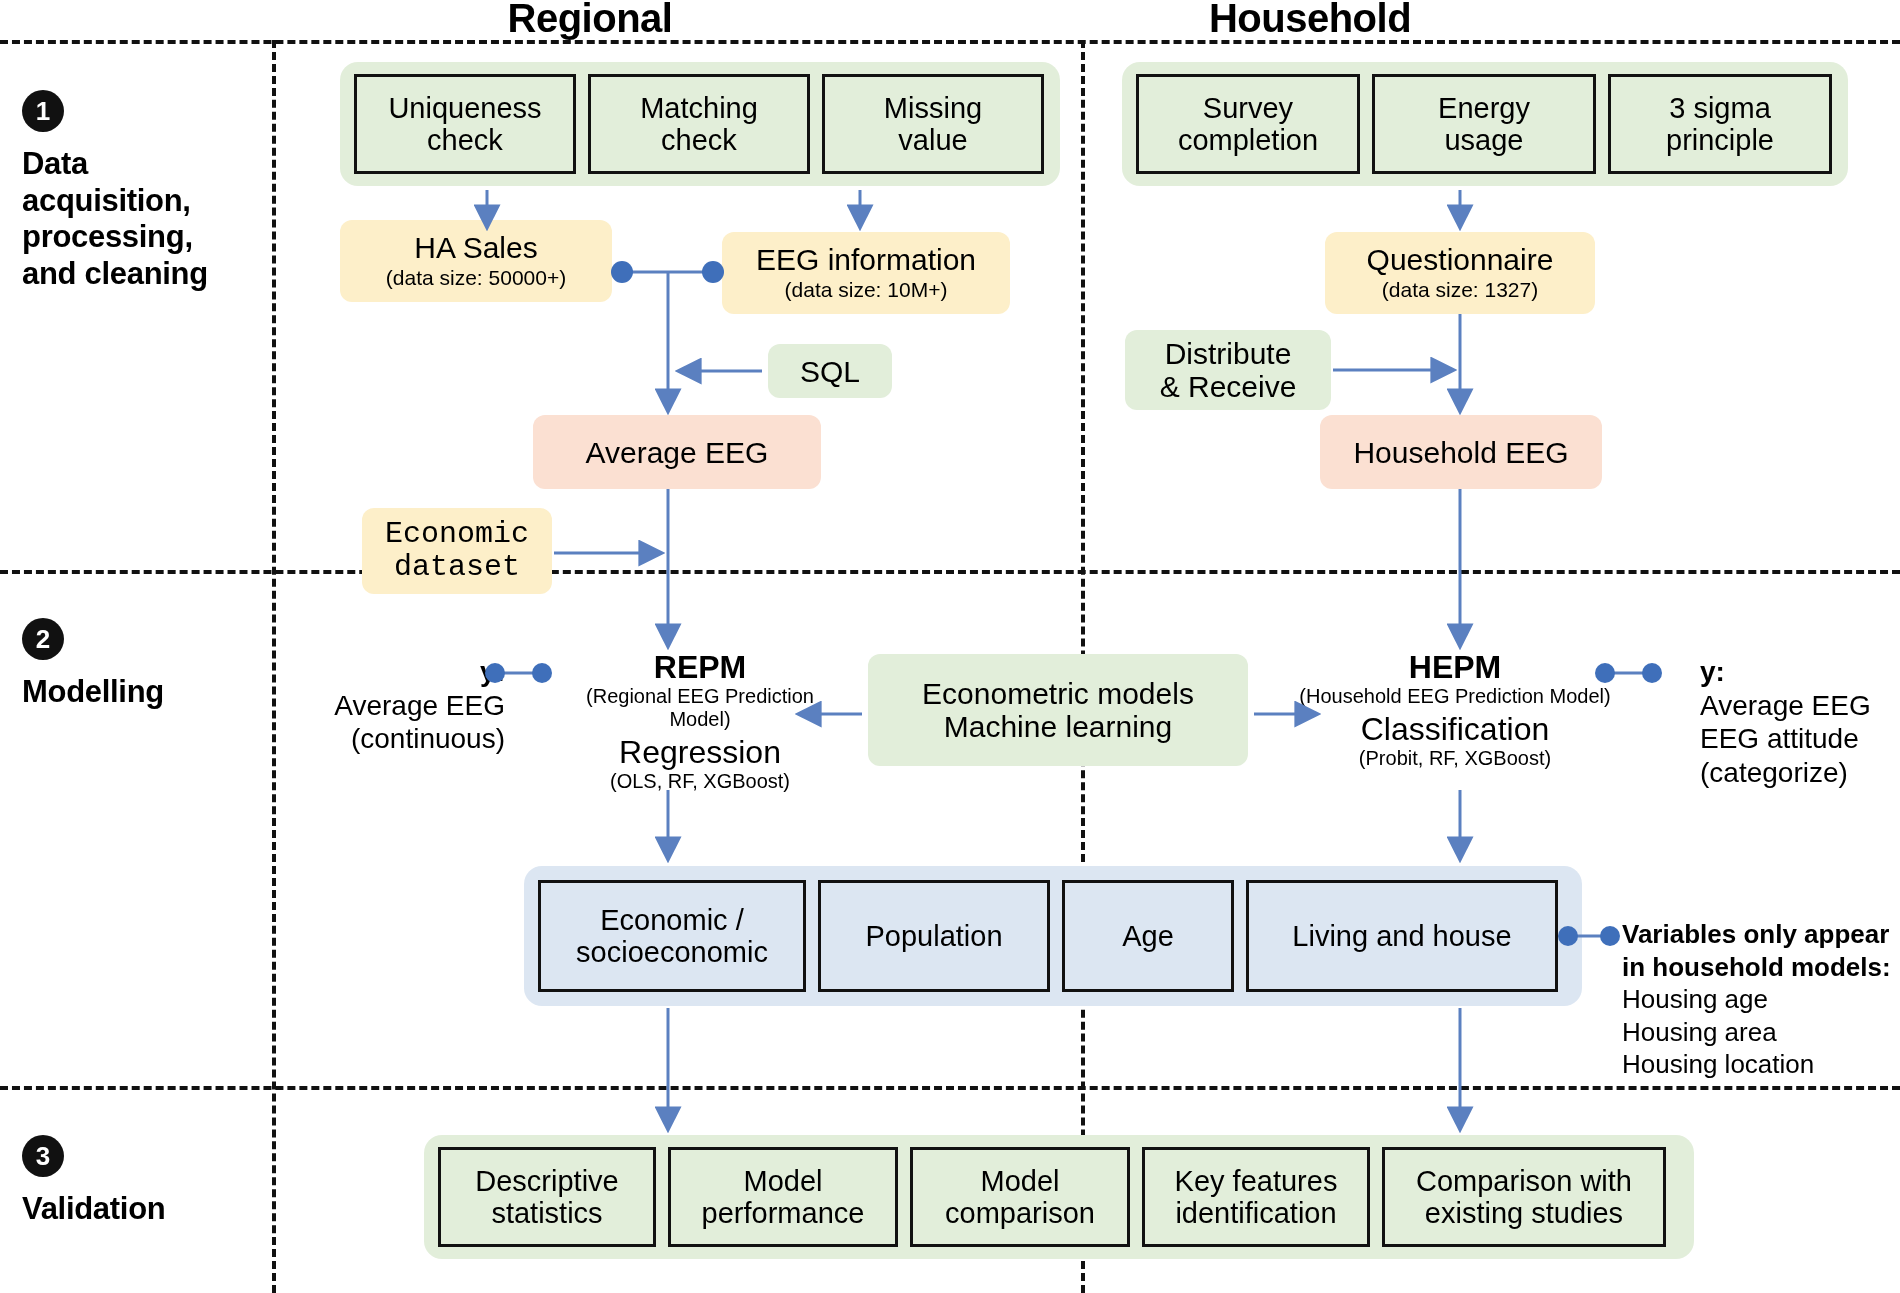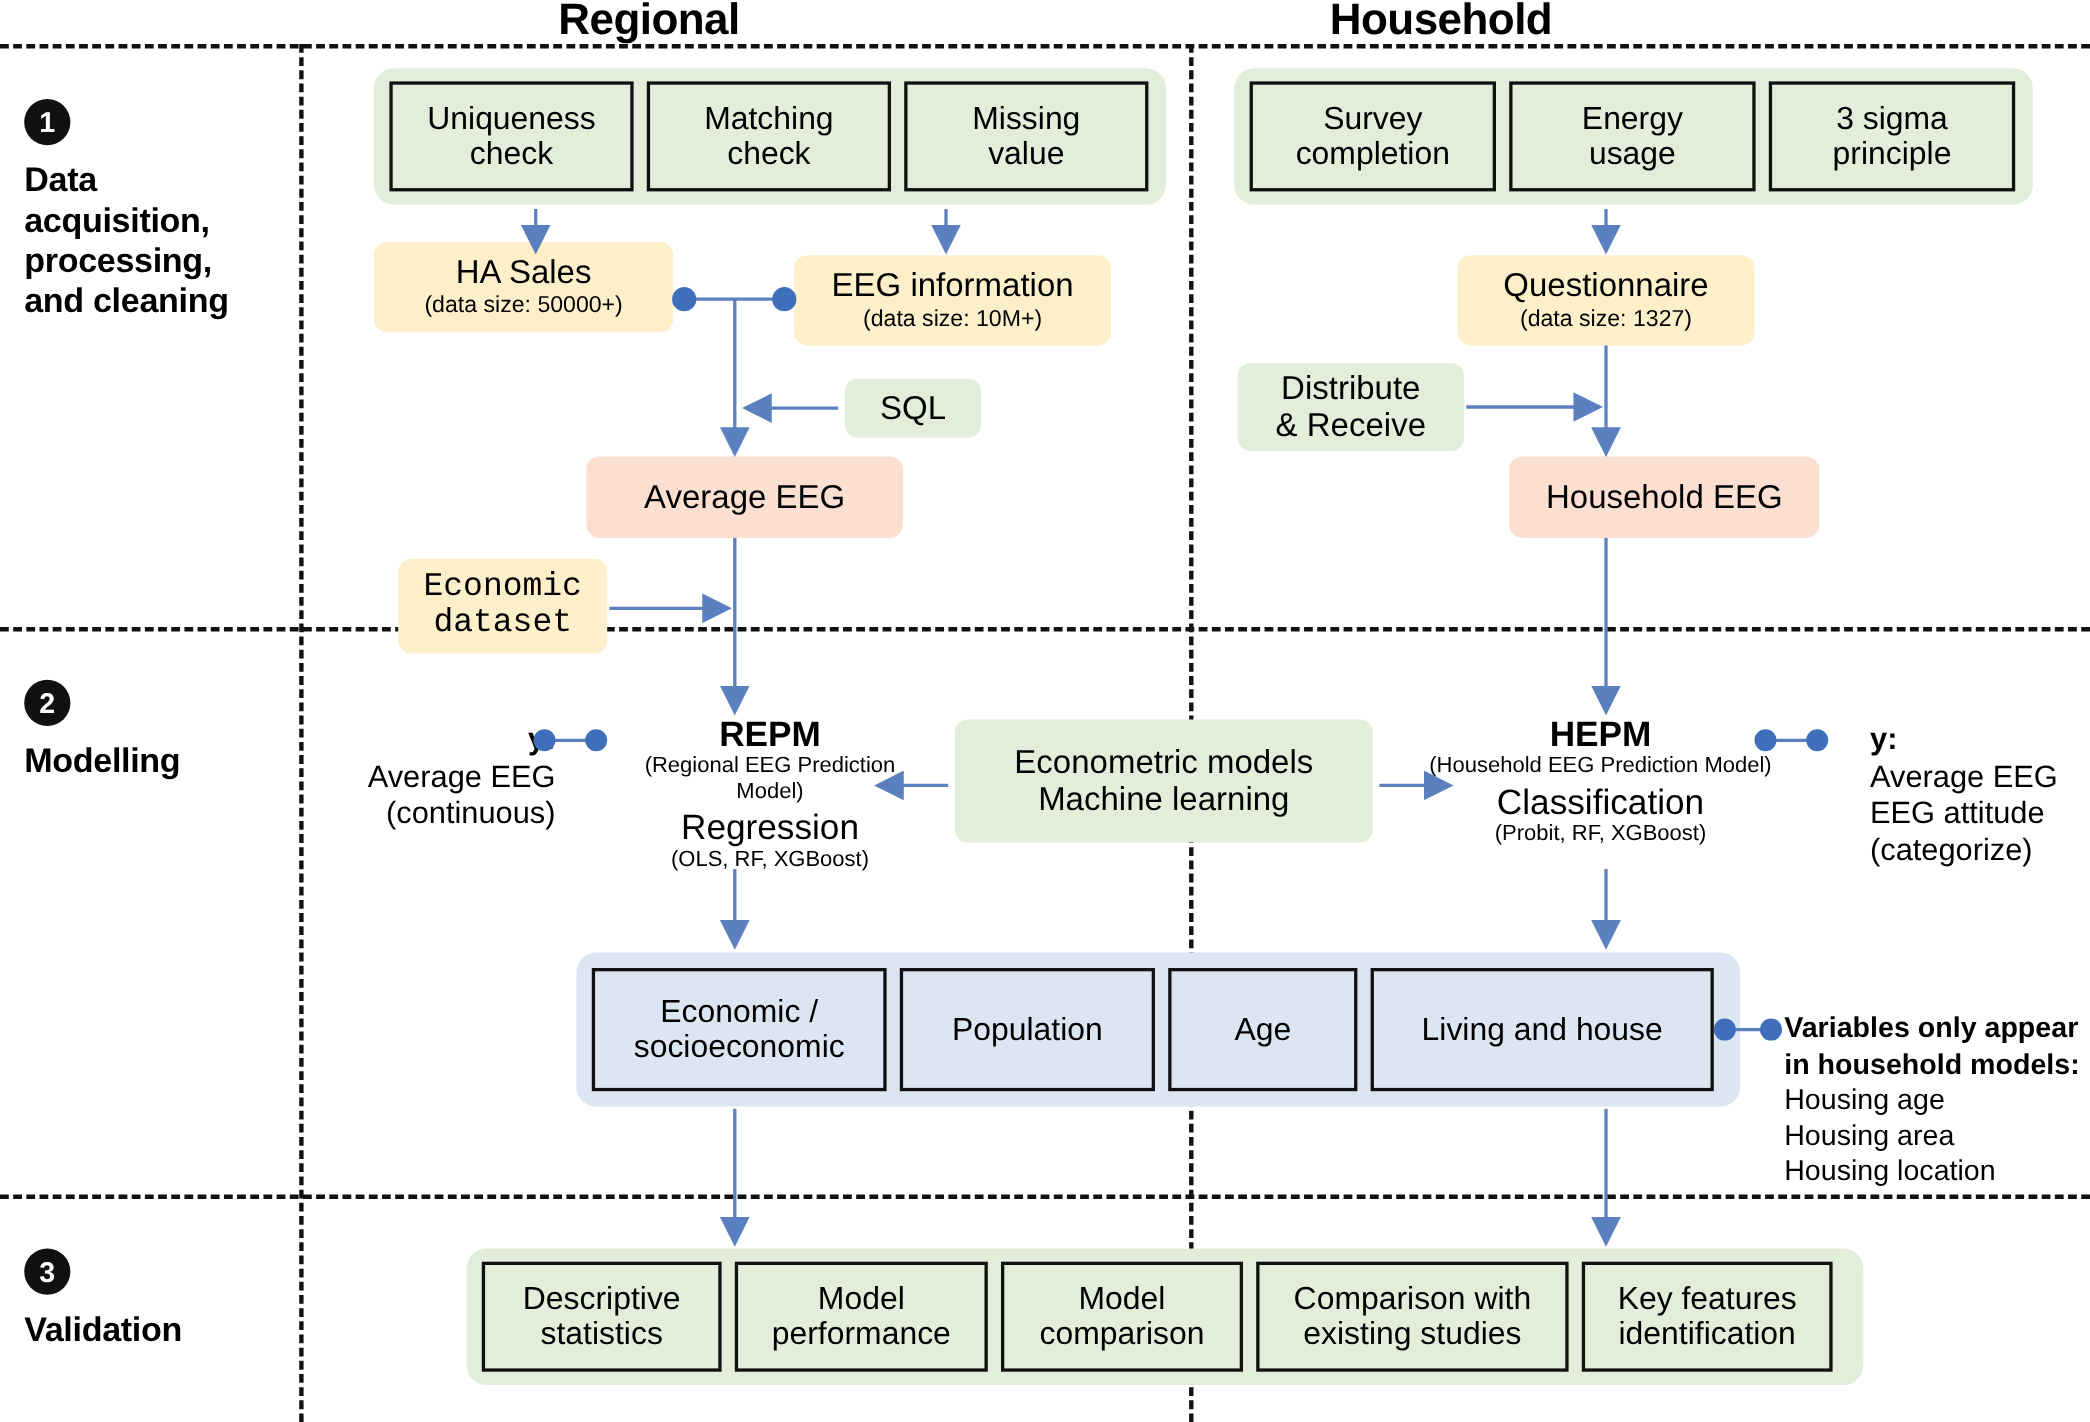--- a/index.html
+++ b/index.html
@@ -175,21 +175,21 @@
   <div class="abs sbox yellow" style="left:1325px;top:232px;width:270px;height:82px;">
     <div class="t1">Questionnaire</div>
     <div class="t2">(data size: 1327)</div>
   </div>
 
   <div class="abs sbox green" style="left:1125px;top:330px;width:206px;height:80px;">
     <div class="t1" style="white-space:pre-line;">Distribute
 &amp; Receive</div>
   </div>
 
-  <div class="abs sbox pink" style="left:1372px;top:415px;width:282px;height:74px;">
+  <div class="abs sbox pink" style="left:1320px;top:415px;width:282px;height:74px;">
     <div class="t1">Household EEG</div>
   </div>
 
   <div class="abs ylabel" style="left:295px;top:655px;width:210px;text-align:right;">
     <div class="k">y:</div>
     <div>Average EEG</div>
     <div>(continuous)</div>
   </div>
 
   <div class="abs" style="left:570px;top:650px;width:260px;">
@@ -234,24 +234,24 @@
     <div>Housing location</div>
   </div>
 
   <div class="abs pill green" style="left:424px;top:1135px;width:1270px;height:124px;">
     <div class="obox" style="width:218px;height:100px;white-space:pre-line;">Descriptive
 statistics</div>
     <div class="obox" style="width:230px;height:100px;white-space:pre-line;">Model
 performance</div>
     <div class="obox" style="width:220px;height:100px;white-space:pre-line;">Model
 comparison</div>
+    <div class="obox" style="width:228px;height:100px;white-space:pre-line;">Key features
+identification</div>
     <div class="obox" style="width:284px;height:100px;white-space:pre-line;">Comparison with
 existing studies</div>
-    <div class="obox" style="width:228px;height:100px;white-space:pre-line;">Key features
-identification</div>
   </div>
 
   <svg class="conn" viewBox="0 0 1900 1293">
     <defs>
       <marker id="ah" markerWidth="9" markerHeight="9" refX="7.2" refY="4.5" orient="auto">
         <path d="M0,0 L9,4.5 L0,9 z" fill="#5b80c0"></path>
       </marker>
     </defs>
     <g stroke="#5b80c0" stroke-width="3" fill="none">
 

